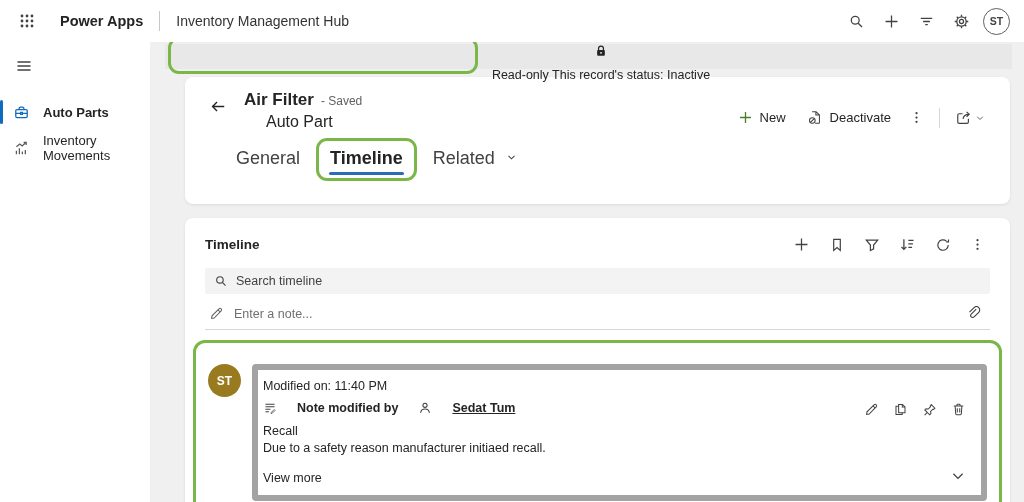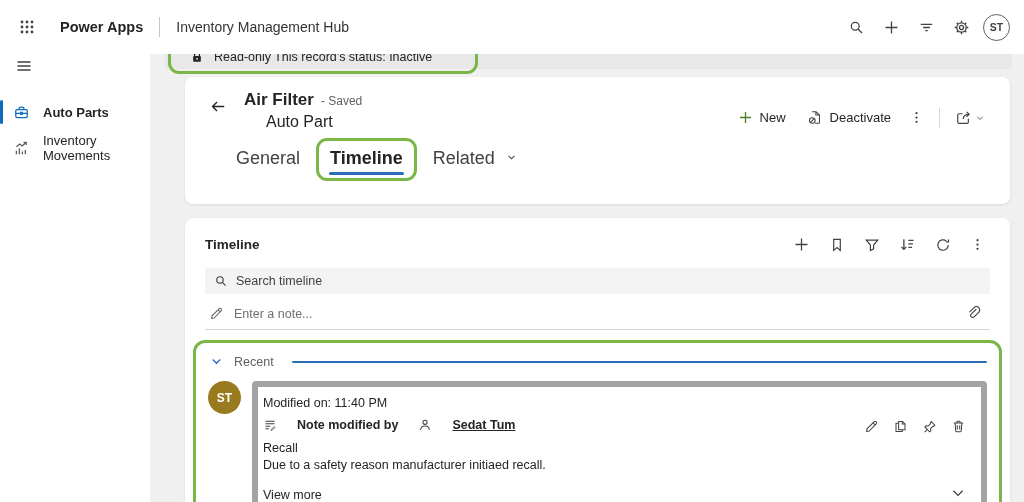--- a/index.html
+++ b/index.html
@@ -1,21 +1,21 @@
 <!DOCTYPE html>
 <html style="--accent-blue: #2b6cb8; --annotation-green: #7ab648; --avatar-gold: #9a7a1f; --sidebar-icon-blue: #0f6cbd; --new-plus-green: #4e7d27; --activate-doc-blue: #4f82c8;"><head>
 <meta charset="utf-8">
 <style>
   * { margin:0; padding:0; box-sizing:border-box; }
   html,body { width:1024px; height:502px; overflow:hidden; }
   body { font-family:"Liberation Sans","DejaVu Sans",sans-serif; background:#f0f0f0; color:#242424; }
   .screen { position:relative; width:1024px; height:502px; }
 
   
-  .topbar { position:absolute; top:0; left:0; right:0; height:54px; background:#fff;
+  .topbar { position:absolute; top:0; left:0; right:0; height:42px; background:#fff;
             display:flex; align-items:center; justify-content:space-between; padding:0 14px; z-index:5; }
   .tb-left { display:flex; align-items:center; gap:12px; }
   .app-name { font-weight:bold; font-size:14.5px; margin-left:8px; }
   .tb-divider { width:1px; height:20px; background:#c7c7c7; margin:0 4px; }
   .env-name { font-size:14px; color:#333; }
   .tb-right { display:flex; align-items:center; gap:8px; }
   .icon-btn { background:none; border:none; cursor:pointer; padding:5px; display:flex; align-items:center; color:#424242; }
   .avatar-ring { width:27px; height:27px; border-radius:50%; border:1.5px solid #5f5f5f; background:#fff;
                  display:flex; align-items:center; justify-content:center; font-size:10.5px; font-weight:bold; color:#424242; cursor:pointer; }
 
@@ -27,21 +27,21 @@
               font-size:13px; color:#242424; cursor:pointer; background:none; border:none; text-align:left; }
   .nav-item .sel-bar { position:absolute; left:0; top:6px; bottom:6px; width:3px; border-radius:2px; background:transparent; }
   .nav-item.selected .sel-bar { background:var(--sidebar-icon-blue,#0f6cbd); }
   .nav-item.selected { font-weight:bold; }
 
   
   .content { position:absolute; top:42px; left:165px; right:0; bottom:0; background:#f0f0f0; }
 
   
   .banner { position:relative; margin:2px 12px 0 0; height:25px; background:#e8e8e8;
-            display:flex; align-items:center; padding-left:25px; gap:10px; font-size:12.5px; color:#242424; }
+            display:flex; align-items:center; padding-left:25px; gap:10px; font-size:12.5px; color:#242424;flex-direction:column; }
   .banner .ring { position:absolute; left:3px; top:-7px; width:310px; height:37px;
                   border:3px solid var(--annotation-green,#7ab648); border-radius:11px; pointer-events:none; }
 
   .card { background:#fff; border-radius:8px; box-shadow:0 1px 3px rgba(0,0,0,.09); }
 
   
   .record-card { margin:8px 14px 0 20px; height:127px; padding:13px 20px 0; display:flex; flex-direction:column; }
   .rec-row1 { display:flex; align-items:flex-start; justify-content:space-between; }
   .rec-left { display:flex; align-items:flex-start; gap:12px; }
   .back-btn { margin-top:3px; }
@@ -336,29 +336,20 @@
         </span>
         <input type="text" placeholder="Enter a note..." style="">
         <button class="icon-btn">
           <svg class="ic" width="15" height="15" viewBox="0 0 16 16" fill="none" stroke="#424242" stroke-width="1.2">
             <path d="M10.9 3.4L5.6 8.7a2.1 2.1 0 0 0 3 3l5-5a3.5 3.5 0 0 0-5-5L3.7 6.6"></path>
           </svg>
         </button>
       </div>
 
       <div class="recent-box">
-        <div class="recent-row">
-          <button class="icon-btn" style="padding:2px;color:#2b6cb8">
-            <svg class="ic" width="13" height="13" viewBox="0 0 16 16" fill="none" stroke="#2b6cb8" stroke-width="1.6">
-              <path d="M3.4 5.6L8 10.2l4.6-4.6"></path>
-            </svg>
-          </button>
-          <span class="recent-label">Recent</span>
-          <span class="recent-rule"></span>
-        </div>
 
         <div class="note-item">
           <div class="note-avatar">ST</div>
           <div class="note-card">
             <div class="n-modified">Modified on: 11:40 PM</div>
             <div class="n-byline">
               <span>
                 <svg class="ic" width="14" height="14" viewBox="0 0 16 16" fill="none" stroke="#424242" stroke-width="1.2">
                   <path d="M2.8 3.8h10.4M2.8 6.6h10.4M2.8 9.4h5.6M2.8 12.2h4"></path>
                   <path d="M9.6 12.9l3.2-3.2 1 1-3.2 3.2-1.4.4.4-1.4z" stroke-width="0.9"></path>

